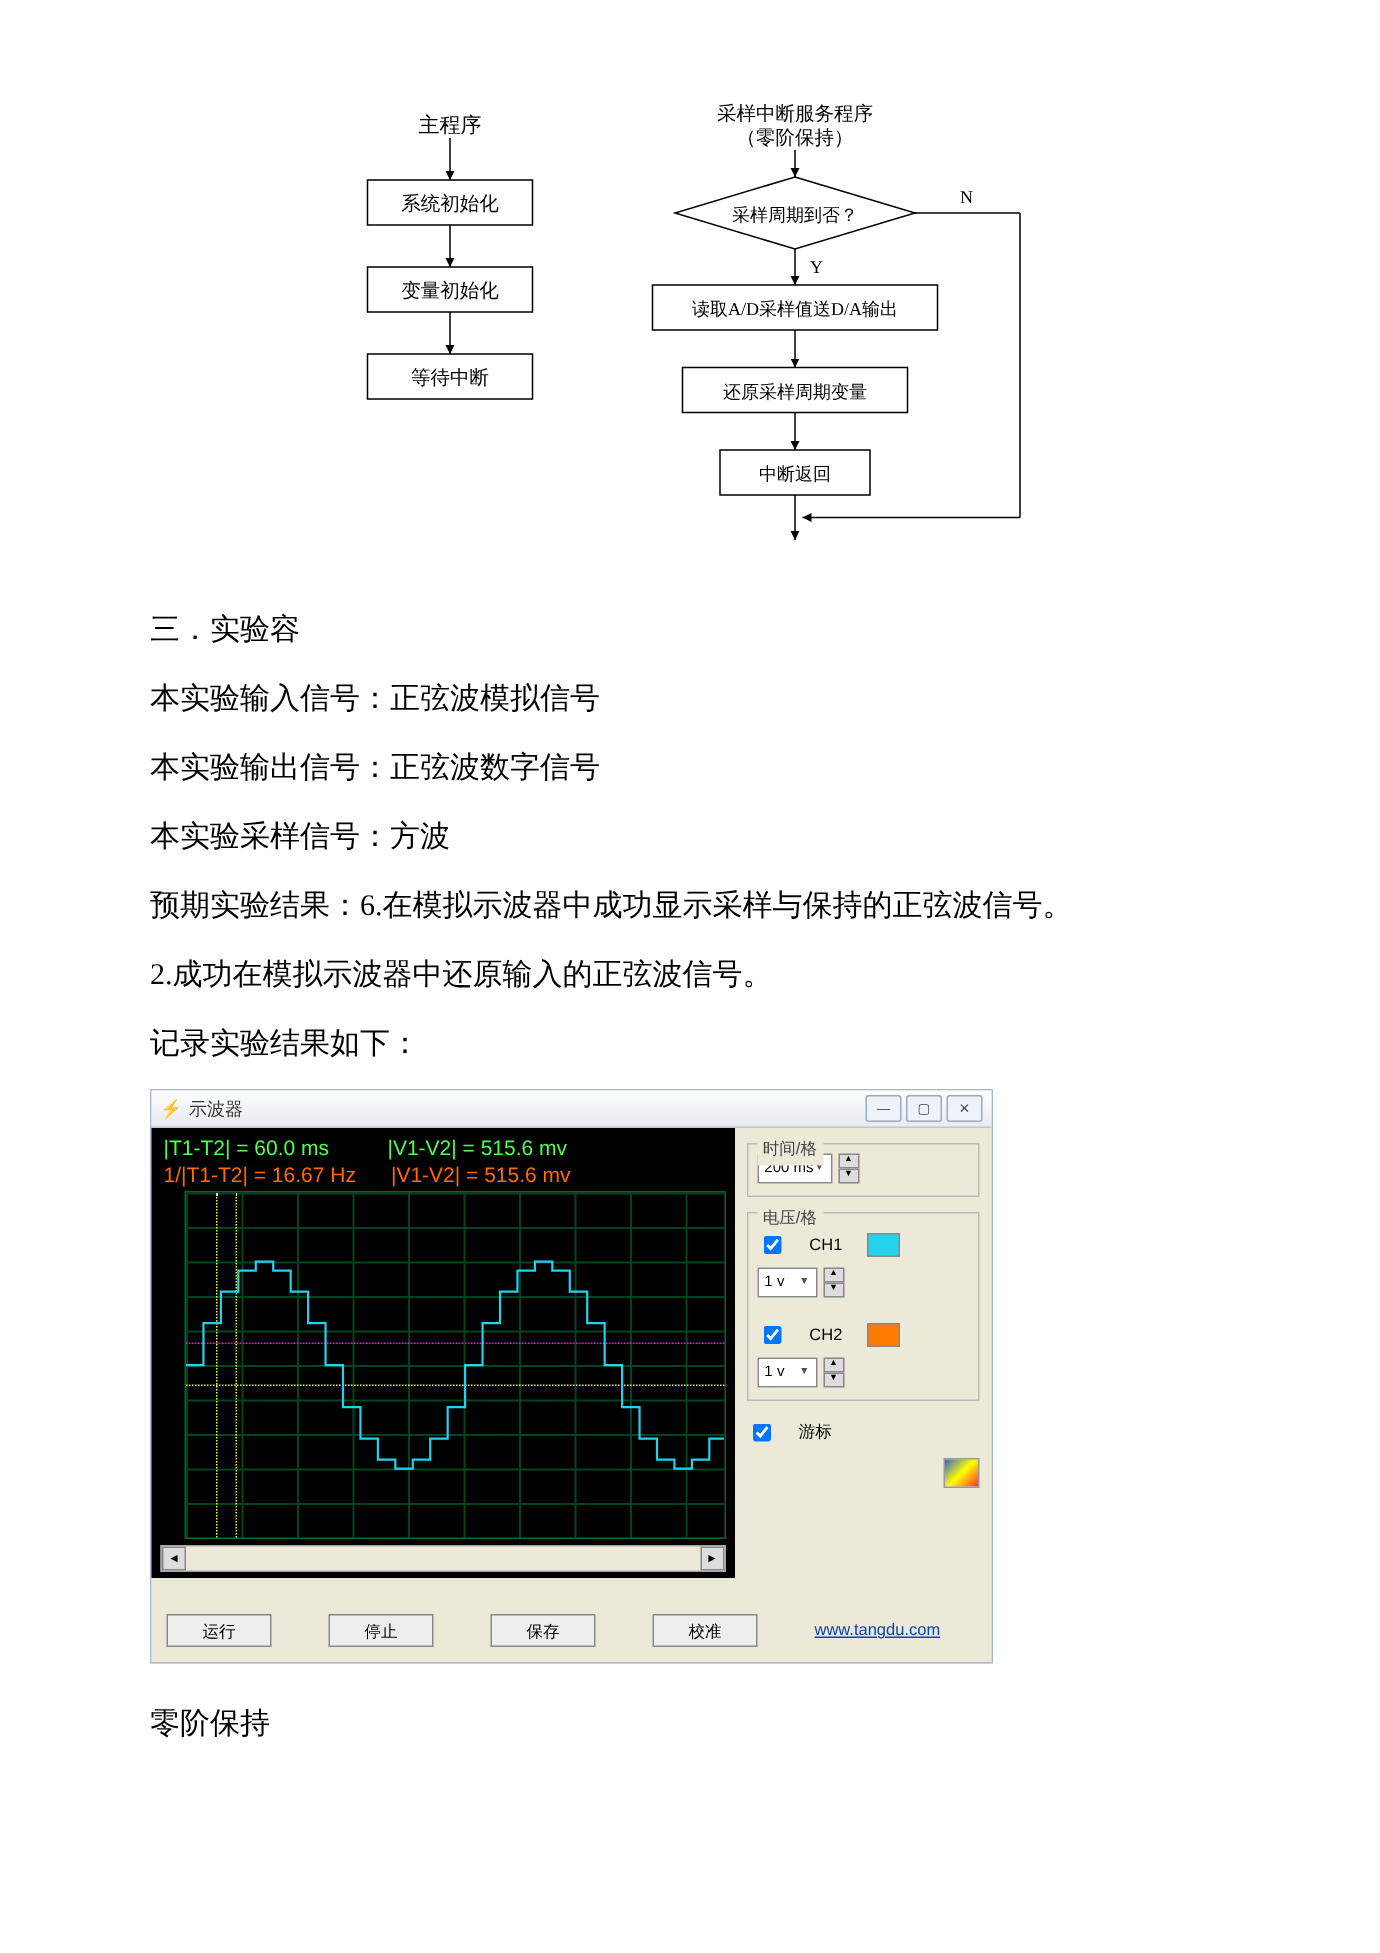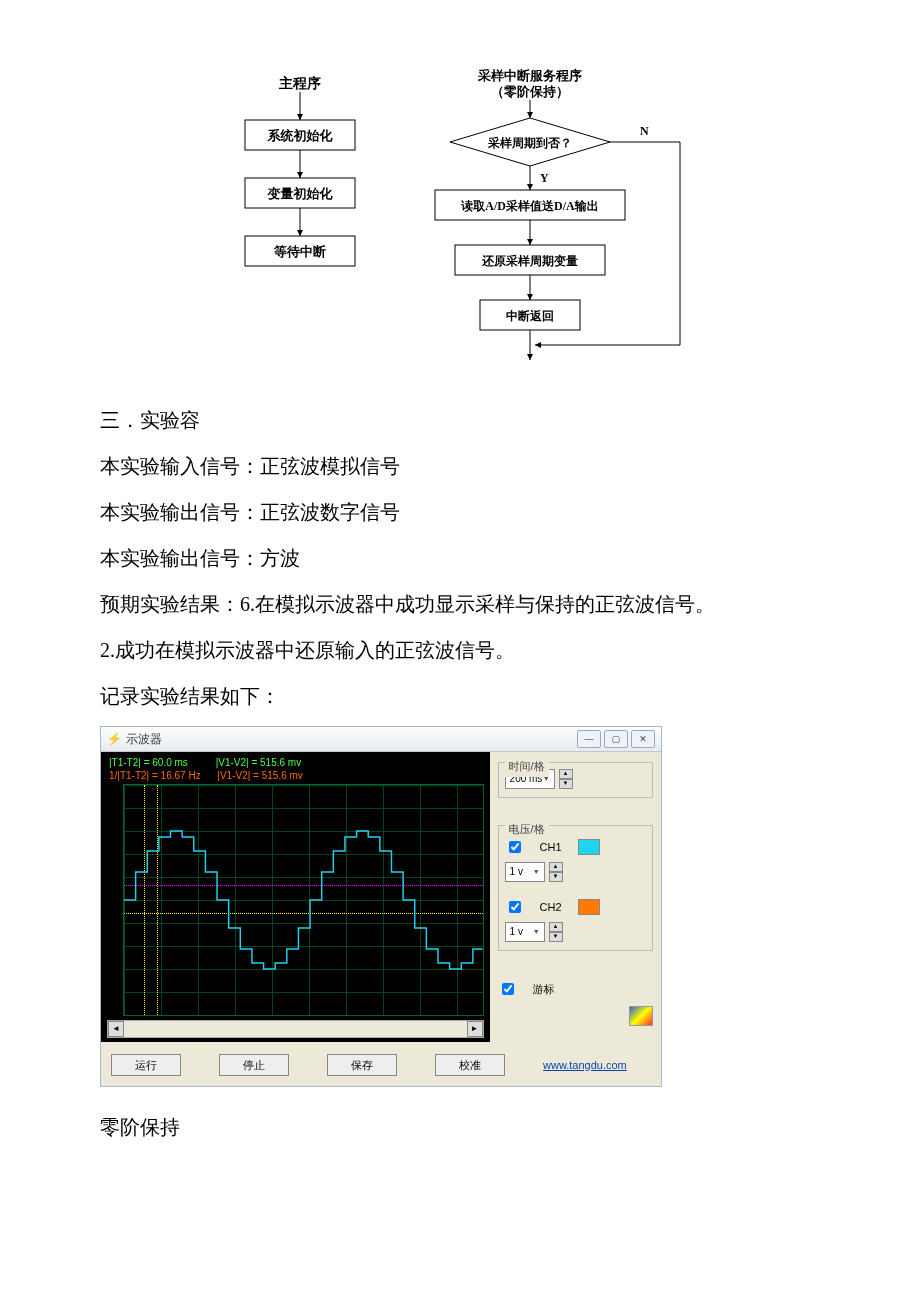--- a/index.html
+++ b/index.html
@@ -9,21 +9,20 @@
     font-size: 20px;
     line-height: 2.0;
     color: #000;
     background: #fff;
     width: 920px;
     box-sizing: border-box;
   }
   .flowchart {
     margin: 0 auto 20px;
     text-align: center;
-    font-weight: bold;
   }
   .flowchart svg { display:block; margin:0 auto; }
   .para { margin: 6px 0; }
   .watermark {
     position: relative;
     display:block;
   }
   .wm-text {
     position:absolute;
     left:50%; top:50%;
@@ -62,21 +61,21 @@
     font-size:9px; color:#445;
   }
   .scope-body { display:flex; }
   .scope-screen {
     width: 400px;
     background:#000;
     position:relative;
   }
   .scope-readout {
     padding:4px 8px 2px;
-    font-size:10px;
+    font-size:14px;
     line-height:1.3;
     font-family: Tahoma, sans-serif;
   }
   .scope-readout .g { color:#4cff4c;}
   .scope-readout .r { color:#ff6a00;}
   .scope-grid {
     height: 230px;
     position:relative;
     border:1px solid #063;
     margin:0 6px 4px 22px;
@@ -95,21 +94,21 @@
   }
   .scope-hscroll .arrow { width:14px;height:14px;border:1px solid #888;background:#ddd;display:flex;align-items:center;justify-content:center;font-size:8px;}
   .scope-hscroll .track{flex:1;}
   .scope-right {
     width: 160px;
     padding:6px 8px;
     background:#ece9d8;
   }
   .group {
     border:1px solid #bbb;
-    margin:4px 0 27px;
+    margin:4px 0 10px;
     padding:6px 6px 8px;
     position:relative;
   }
   .group .legend {
     position:absolute; top:-8px; left:6px; background:#ece9d8;
     padding:0 4px; color:#444; font-size:11px;
   }
   .spin {
     display:flex; align-items:center; gap:4px;
   }
@@ -119,21 +118,21 @@
     min-width:40px;
   }
   .sel.small{min-width:30px;}
   .sel .dd{margin-left:auto; font-size:7px;color:#555;}
   .sbtns{display:inline-flex;flex-direction:column;}
   .sbtns span{width:12px;height:8px;border:1px solid #888;background:#ddd;font-size:6px;line-height:6px;text-align:center;}
   .chk { display:flex;align-items:center;gap:16px;margin:4px 0;}
   .chk input{width:12px;height:12px;}
   .swatch{width:20px;height:14px;border:1px solid #888;}
   .scope-bottom {
-    display:flex; padding:12px 10px 10px;
+    display:flex; padding:24px 10px 10px;
     gap:38px; align-items:center;
     background:#ece9d8;
   }
   .scope-bottom button, .scope-bottom .btn {
     width:70px; height:22px;
     border:1px solid #888; background:#eee;
     font-size:11px;
   }
   .scope-bottom a { color:#0645ad; text-decoration:underline; font-size:11px;}
   .logo { width:22px;height:18px; background:linear-gradient(135deg,#36c,#ff0 50%,#f33); border:1px solid #999; margin-left:auto;}
@@ -184,21 +183,21 @@
   <line x1="320" y1="215" x2="320" y2="240" stroke="#000" marker-end="url(#ah)"></line>
   <rect x="270" y="240" width="100" height="30" fill="#fff" stroke="#000"></rect>
   <text x="320" y="260" font-size="12" text-anchor="middle">中断返回</text>
   <line x1="320" y1="270" x2="320" y2="300" stroke="#000" marker-end="url(#ah)"></line>
 </svg>
 </div>
 
 <p class="para">三．实验容</p>
 <p class="para">本实验输入信号：正弦波模拟信号</p>
 <p class="para">本实验输出信号：正弦波数字信号</p>
-<p class="para">本实验输出信号：方波</p>
+<p class="para">本实验采样信号：方波</p>
 <p class="para">预期实验结果：6.在模拟示波器中成功显示采样与保持的正弦波信号。</p>
 <div class="watermark">
   <p class="para">2.成功在模拟示波器中还原输入的正弦波信号。</p>
 </div>
 <p class="para">记录实验结果如下：</p>
 
 <div class="scope-window">
   <div class="scope-titlebar">
     <div class="scope-title">
       <span class="icon">⚡</span>

